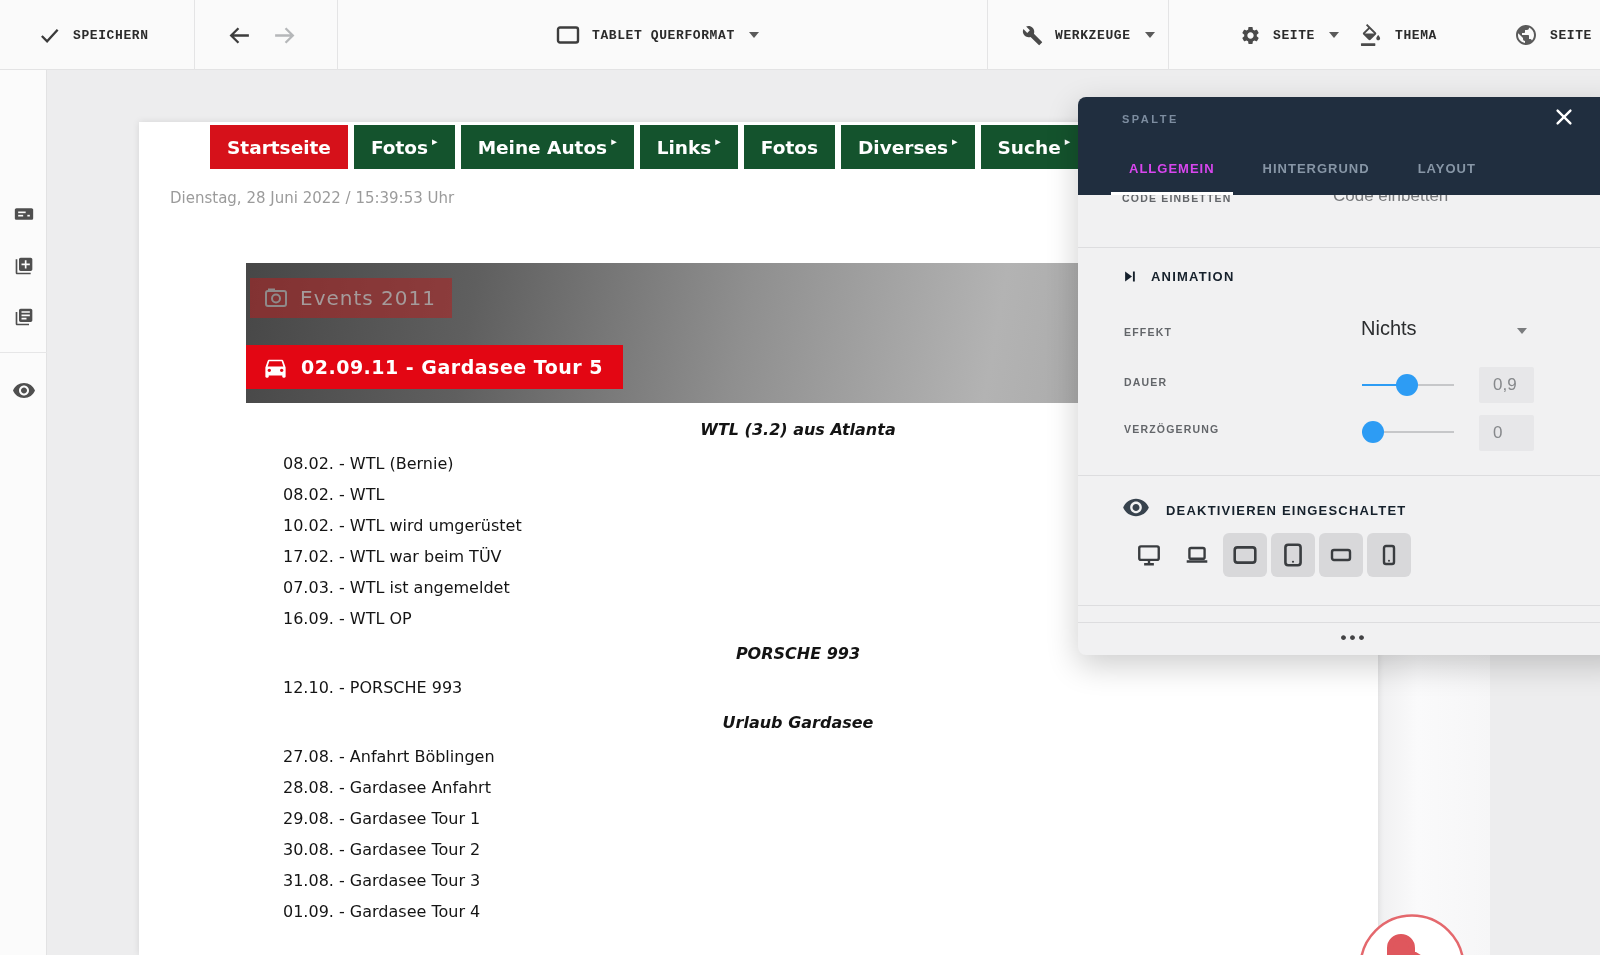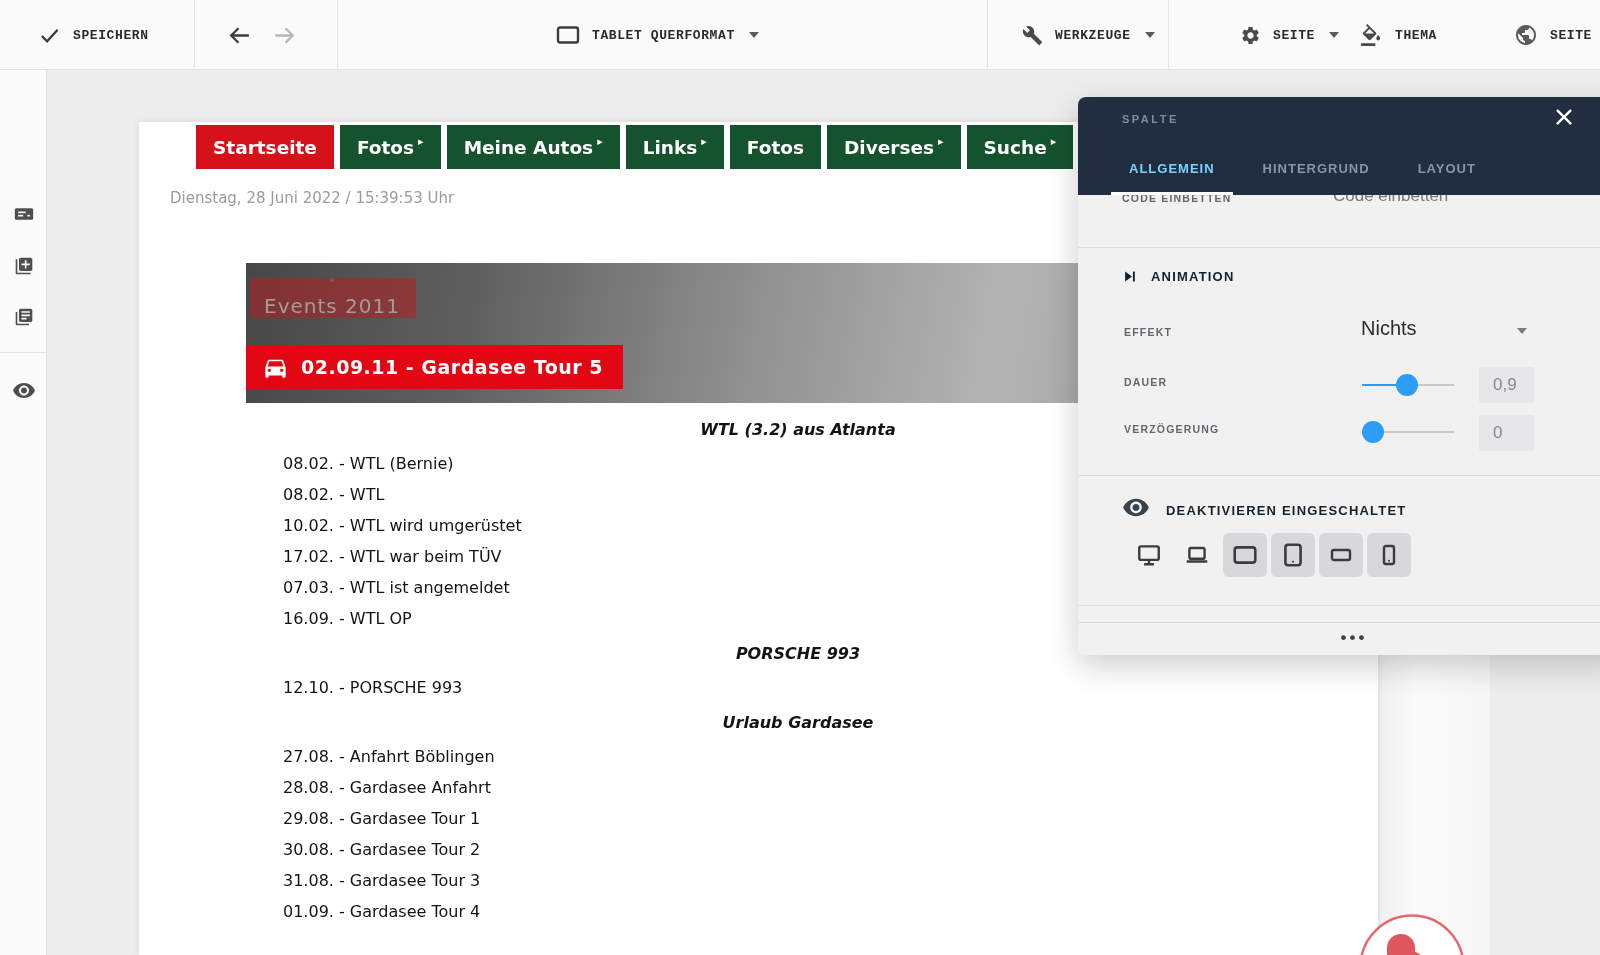--- a/index.html
+++ b/index.html
@@ -24,52 +24,52 @@
   .sb-divider { position:absolute; left:0; width:47px; height:1px; background:#e6e6e7; }
 
   
   .canvas-band { position:absolute; left:1378px; top:122px; width:112px; height:833px;
                  background:linear-gradient(to right,#f0f0f1,#fafafb 35%,#f6f6f7); z-index:1; }
 
   
   .canvas { position:absolute; left:139px; top:122px; width:1239px; height:833px; background:#ffffff;
             box-shadow:0 0 7px rgba(0,0,0,.10); z-index:2; overflow:hidden;
             font-family:"DejaVu Sans", sans-serif; }
-  .nav { position:absolute; left:31px; top:3px; display:flex; gap:6px;padding-left:26px; }
+  .nav { position:absolute; left:45px; top:3px; display:flex; gap:6px;padding-left:26px; }
   .nav-btn { height:44px; background:#14532d; color:#fff; font-size:18.5px; font-weight:700;
              display:flex; align-items:center; padding:0 17px; white-space:nowrap; cursor:pointer; }
   .nav-btn.active { background:#d6111a; }
   .nav-arrow { font-size:11px; position:relative; top:-6px; margin-left:4px; }
   .date-line { position:absolute; left:31px; top:67px; font-size:15px; color:#9b9b9b; }
 
   .banner { position:absolute; left:107px; top:141px; width:1034px; height:140px; cursor:pointer;
             background:linear-gradient(100deg,#474747 0%,#5f5f5f 22%,#8f8f8f 48%,#b3b3b3 72%,#9c9c9c 100%); }
   .album-chip { position:absolute; left:4px; top:15px; height:40px; display:flex; align-items:center;
-                gap:12px; padding:0 16px 0 14px; background:rgba(178,32,32,.55); cursor:pointer;flex-direction:column; }
+                gap:12px; padding:0 16px 0 14px; background:rgba(178,32,32,.55); cursor:pointer; }
   .album-chip span { font-size:20px; letter-spacing:1px; color:#a59b9b; }
   .tour-chip { position:absolute; left:0; top:82px; height:44px; display:flex; align-items:center;
                gap:12px; padding:0 20px 0 16px; background:#e30613; cursor:pointer; }
   .tour-chip span { font-size:19px; font-weight:700; letter-spacing:.5px; color:#ffffff; white-space:nowrap; }
 
   .content { position:absolute; left:107px; top:288px; width:1104px; color:#141414; }
   .content .line { font-size:16px; line-height:31px; margin-left:37px; }
   .content .heading { font-size:16px; font-weight:700; font-style:italic; text-align:center;
                       line-height:28px; margin:6px 0 4px 0; }
 
   
   .panel { position:absolute; left:1078px; top:97px; width:552px; height:558px; background:#f1f1f2;
            border-radius:8px; box-shadow:0 10px 32px rgba(0,0,0,.20); z-index:50; overflow:hidden; }
   .panel-header { position:absolute; left:0; top:0; width:100%; height:98px; background:#202e3f; z-index:3; }
   .panel-title-row { height:44px; display:flex; align-items:center; padding:0 44px; }
   .panel-title { font-size:11px; font-weight:700; letter-spacing:2.5px; color:#7d8da0; }
   .panel-close { position:absolute; left:475px; top:9px; width:22px; height:22px; cursor:pointer; }
   .tabs { position:absolute; left:33px; top:44px; height:54px; display:flex; gap:12px; }
   .tab { padding:0 18px; display:flex; align-items:center; font-size:13px; font-weight:700;
          letter-spacing:1px; color:#8796a6; position:relative; cursor:pointer; }
-  .tab.active { color:#7dd3fc; }
+  .tab.active { color:#d946ef; }
   .tab.active::after { content:""; position:absolute; left:0; bottom:0; width:100%; height:3px; background:#ffffff; }
 
   .panel-body { position:absolute; left:0; top:0; width:100%; height:100%; z-index:1; }
   .p-divider { position:absolute; left:0; width:100%; height:1px; background:#dddddf; }
   .p-label { position:absolute; font-size:10.5px; font-weight:700; letter-spacing:1.2px; color:#63666a; }
   .p-section-label { position:absolute; font-size:13px; font-weight:700; letter-spacing:1.2px; color:#16212c; }
   .p-value-lg { position:absolute; font-size:20px; color:#2b2d2f; }
   .p-input { position:absolute; width:55px; height:36px; background:#e7e7e9; border-radius:2px;
              font-size:17px; color:#86888b; line-height:36px; padding-left:14px; cursor:text; }
   .slider { position:absolute; width:92px; height:22px; cursor:pointer; }

